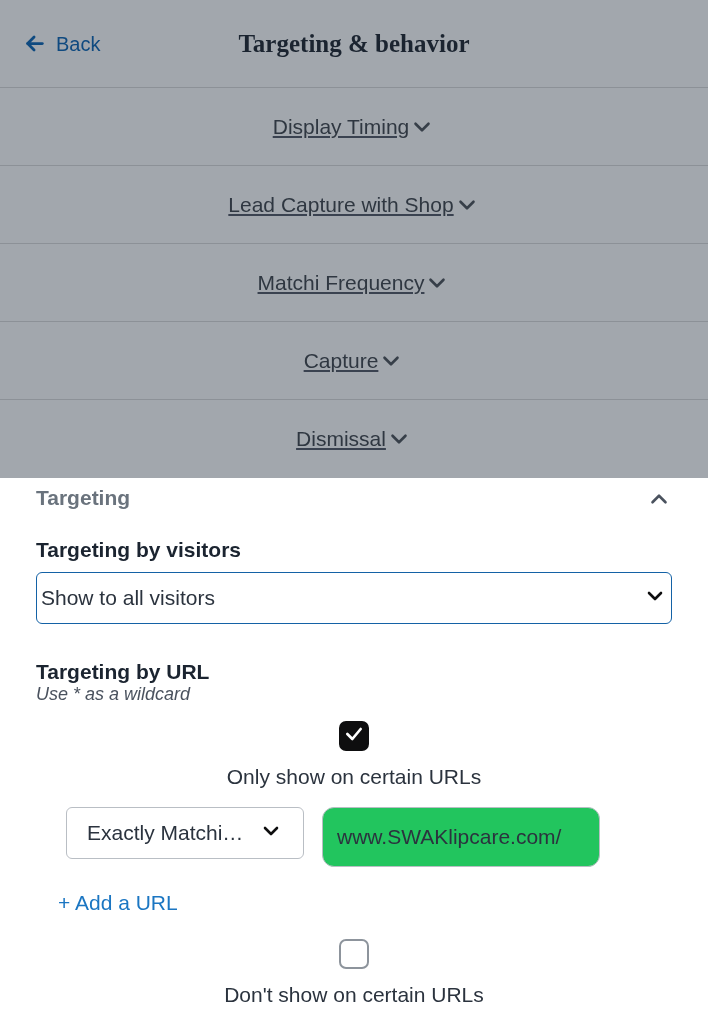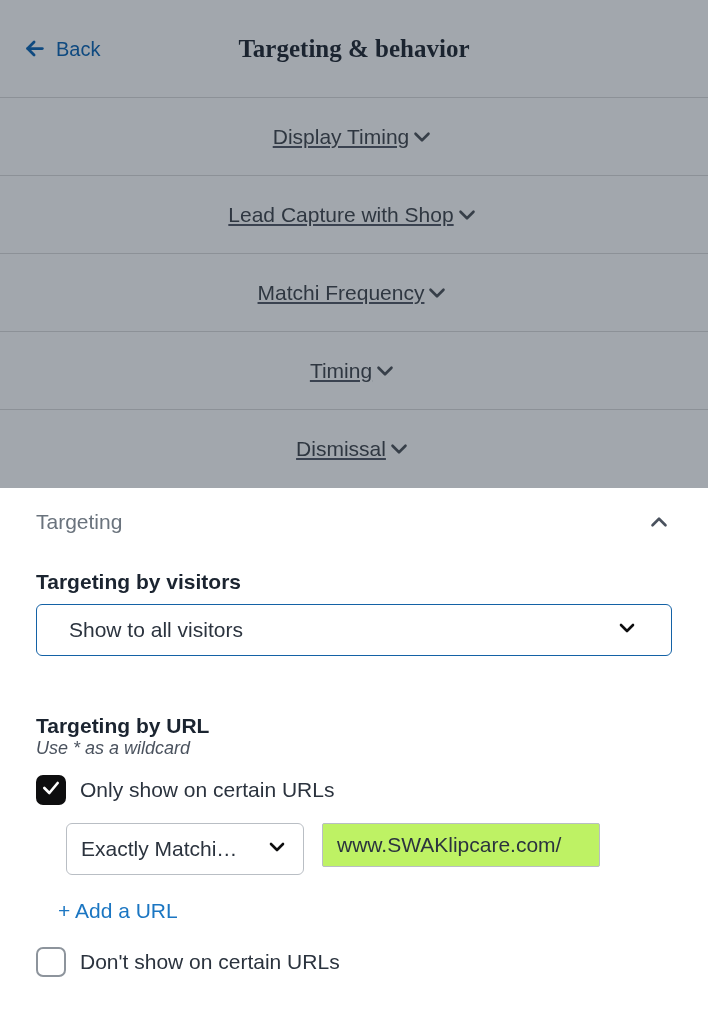--- a/index.html
+++ b/index.html
@@ -12,21 +12,21 @@
     overflow: hidden;
   }
 
   .dimmed {
     background: #a2a7ad;
   }
 
   
   .header {
     position: relative;
-    height: 98px;
+    height: 88px;
     border-bottom: 1px solid #8c9197;
     display: flex;
     align-items: center;
     justify-content: center;
   }
   .back-btn {
     position: absolute;
     left: 24px;
     top: 50%;
     transform: translateY(-50%);
@@ -63,72 +63,73 @@
   .chevron svg { display: block; color: #373f49; }
 
   
   .targeting-section {
     background: #fff;
     padding-top: 0;
   }
   .targeting-header {
     height: 60px;
     display: flex;
-    align-items: center;
+    align-items: flex-start;
     justify-content: space-between;
     padding: 0 36px;
     padding-top: 8px;
     cursor: pointer;
+    font-weight: bold;
   }
   .targeting-header .label {
     font-size: 21px;
     color: #6a737d;
   }
 
   .content {
     padding: 0 36px;
   }
 
   .subhead {
     font-size: 21px;
     font-weight: 700;
     color: #1b2430;
-    margin-top: 22px;
     margin-bottom: 10px;
   }
   .hint {
     font-size: 18px;
     color: #4a525e;
     margin-top: -4px;
     margin-bottom: 14px;
     font-style: italic;
   }
 
   .select-box {
     width: 100%;
     height: 52px;
     border: 1px solid #1462a6;
     border-radius: 6px;
     display: flex;
     align-items: center;
     justify-content: space-between;
-    padding: 0 32px;
+    padding: 0 4px;
     font-size: 21px;
     color: #2b333e;
     cursor: pointer;
     background: #fff;
   }
 
   .gap { height: 36px; }
 
   .check-row {
     display: flex;
     align-items: center;
     gap: 14px;
     margin-top: 16px;
+    flex-direction: column;
   }
   .checkbox {
     width: 30px;
     height: 30px;
     border-radius: 7px;
     border: 2px solid #8d949c;
     background: #fff;
     display: flex;
     align-items: center;
     justify-content: center;
@@ -151,42 +152,42 @@
     margin-left: 30px;
   }
   .small-select {
     width: 238px;
     height: 52px;
     border: 1px solid #b9bec4;
     border-radius: 6px;
     display: flex;
     align-items: center;
     justify-content: space-between;
-    padding: 0 14px;
+    padding: 0 20px;
     font-size: 21px;
     color: #2b333e;
     cursor: pointer;
     background: #fff;
     white-space: nowrap;
     overflow: hidden;
   }
   .small-select .stext {
     overflow: hidden;
     text-overflow: ellipsis;
     max-width: 170px;
   }
   .url-input {
     width: 278px;
-    height: 44px;
+    height: 60px;
     border: 1px solid #b9bec4;
-    border-radius: 2px;
+    border-radius: 12px;
     padding: 0 14px;
     font-size: 21px;
     color: #2b333e;
-    background: #bef264;
+    background: #22c55e;
     font-family: inherit;
   }
 
   .add-link {
     margin-left: 22px;
     margin-top: 24px;
     color: #1b76c2;
     font-size: 21px;
     cursor: pointer;
     display: inline-block;
@@ -226,21 +227,21 @@
 </div>
 <div class="acc-row dimmed">
   <span class="label">Matchi Frequency</span>
   <span class="chevron">
     <svg width="26" height="26" viewBox="0 0 24 24" fill="none" stroke="currentColor" stroke-width="2.4" stroke-linecap="round" stroke-linejoin="round">
         <polyline points="6 9 12 15 18 9"></polyline>
       </svg>
   </span>
 </div>
 <div class="acc-row dimmed">
-  <span class="label">Timing</span>
+  <span class="label">Capture</span>
   <span class="chevron">
     <svg width="26" height="26" viewBox="0 0 24 24" fill="none" stroke="currentColor" stroke-width="2.4" stroke-linecap="round" stroke-linejoin="round">
         <polyline points="6 9 12 15 18 9"></polyline>
       </svg>
   </span>
 </div>
 <div class="acc-row dimmed" style="border-bottom:none">
   <span class="label">Dismissal</span>
   <span class="chevron">
     <svg width="26" height="26" viewBox="0 0 24 24" fill="none" stroke="currentColor" stroke-width="2.4" stroke-linecap="round" stroke-linejoin="round">

